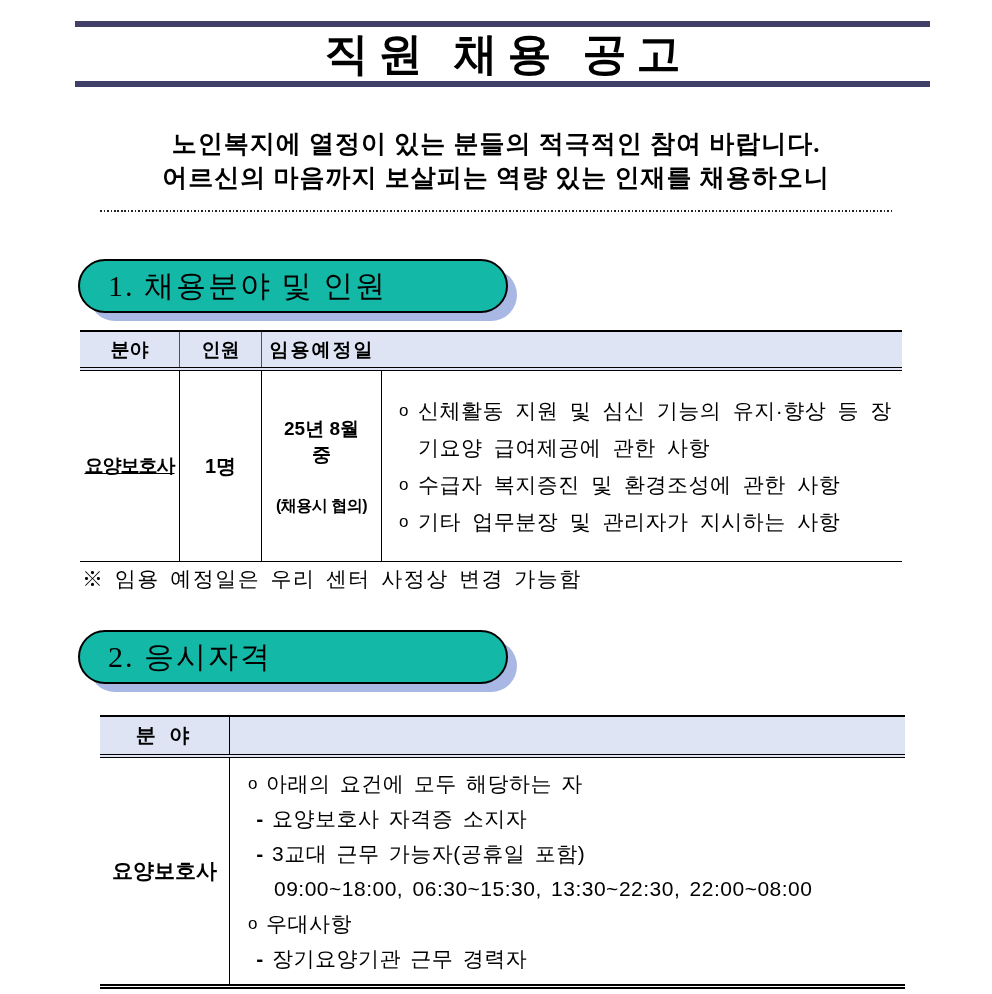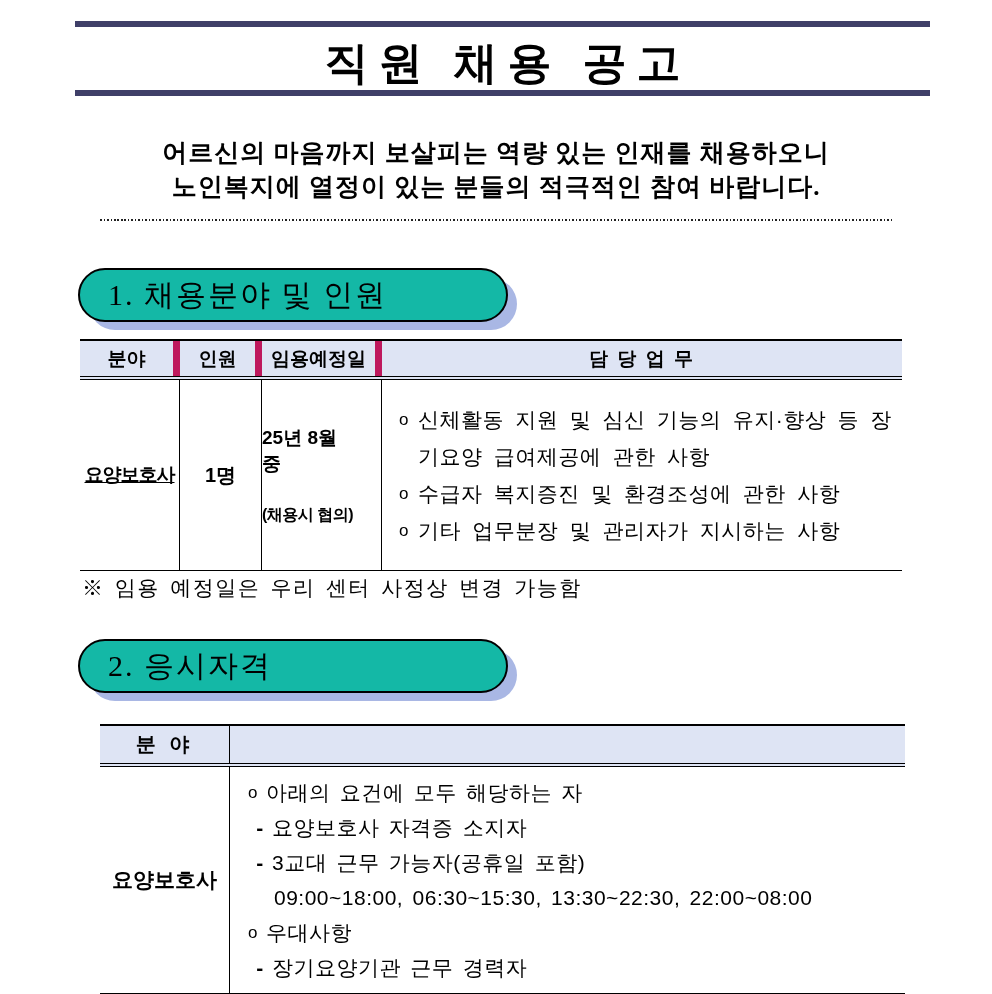--- a/index.html
+++ b/index.html
@@ -16,21 +16,21 @@
   
   .title-block { margin: 21px 62px 0 75px; width: 855px; }
   .rule-top    { height: 3px; border-top: 2px solid #3f3f68; border-bottom: 4px solid #3f3f68; }
   .rule-bottom { height: 3px; border-top: 4px solid #3f3f68; border-bottom: 2px solid #3f3f68; }
   .doc-title {
     font-family: "Liberation Serif", serif;
     font-size: 44px; font-weight: 600;
     letter-spacing: 10px;
     text-align: center;
     line-height: 50px;
-    padding: 12px 0 1px 10px;
+    padding: 3px 0 1px 10px;
   }
 
   
   .intro {
     margin-top: 40px;
     text-align: center;
     font-family: "Liberation Serif", serif;
     font-weight: bold;
     font-size: 25px;
     letter-spacing: 1px;
@@ -70,31 +70,31 @@
   }
   .t1-head {
     display: flex;
     height: 39px;
     background: #dee4f4;
     border-bottom: 4px double #000;
   }
   .t1-head .hcell {
     display: flex; align-items: center; justify-content: center;
     font-weight: bold; font-size: 19px;
-    border-right: 7px solid #be185d;
+    border-right: 1px solid #be185d;
   }
   .t1-head .hcell:last-child { border-right: none; letter-spacing: 2px; }
   .t1-body { display: flex; min-height: 190px; }
   .t1-body .bcell { border-right: 1px solid #000; }
   .t1-body .bcell:last-child { border-right: none; }
   .c-field { width: 100px; display: flex; align-items: center; justify-content: center; }
   .c-field span { font-weight: bold; font-size: 19px; letter-spacing: -1px; text-decoration: underline; }
   .c-count { width: 82px; display: flex; align-items: center; justify-content: center;
              font-weight: bold; font-size: 20px; }
-  .c-date  { width: 120px; display: flex; flex-direction: column; 
+  .c-date  { width: 120px; display: flex; flex-direction: column; align-items: center;
              justify-content: center; font-weight: bold; }
   .c-date .d-main { font-size: 19px; line-height: 26px; letter-spacing: 0; }
   .c-date .d-mid  { font-size: 19px; line-height: 26px; }
   .c-date .d-note { font-size: 16px; margin-top: 28px; letter-spacing: -0.5px; }
   .c-duties { width: 520px; display: flex; flex-direction: column; justify-content: center;
               padding: 8px 6px 8px 8px; }
   .duty { display: flex; font-size: 21px; line-height: 37px; letter-spacing: 0.5px; word-spacing: 5px; }
   .duty .marker { width: 28px; text-align: center; font-size: 17px; flex: none; }
   .duty .dtext { flex: 1; }
 
@@ -147,36 +147,35 @@
 
 <div class="page">
 
   <div class="title-block">
     <div class="rule-top"></div>
     <h1 class="doc-title">직원 채용 공고</h1>
     <div class="rule-bottom"></div>
   </div>
 
   <div class="intro">
+    <p>노인복지에 열정이 있는 분들의 적극적인 참여 바랍니다.</p>
     <p>어르신의 마음까지 보살피는 역량 있는 인재를 채용하오니</p>
-    <p>노인복지에 열정이 있는 분들의 적극적인 참여 바랍니다.</p>
   </div>
 
   <div class="dotted-divider"></div>
 
   <div class="pill">
     <span>1. 채용분야 및 인원</span>
   </div>
 
   <div class="table1">
     <div class="t1-head">
       <div class="hcell c-field">분야</div>
       <div class="hcell c-count">인원</div>
       <div class="hcell c-date">임용예정일</div>
-      <div class="hcell" style="flex:1">담 당 업 무</div>
     </div>
     <div class="t1-body">
       <div class="bcell c-field">
         <span>요양보호사</span>
       </div>
       <div class="bcell c-count">1명</div>
       <div class="bcell c-date">
         <div class="d-main">25년 8월</div>
         <div class="d-mid">중</div>
         <div class="d-note">(채용시 협의)</div>

